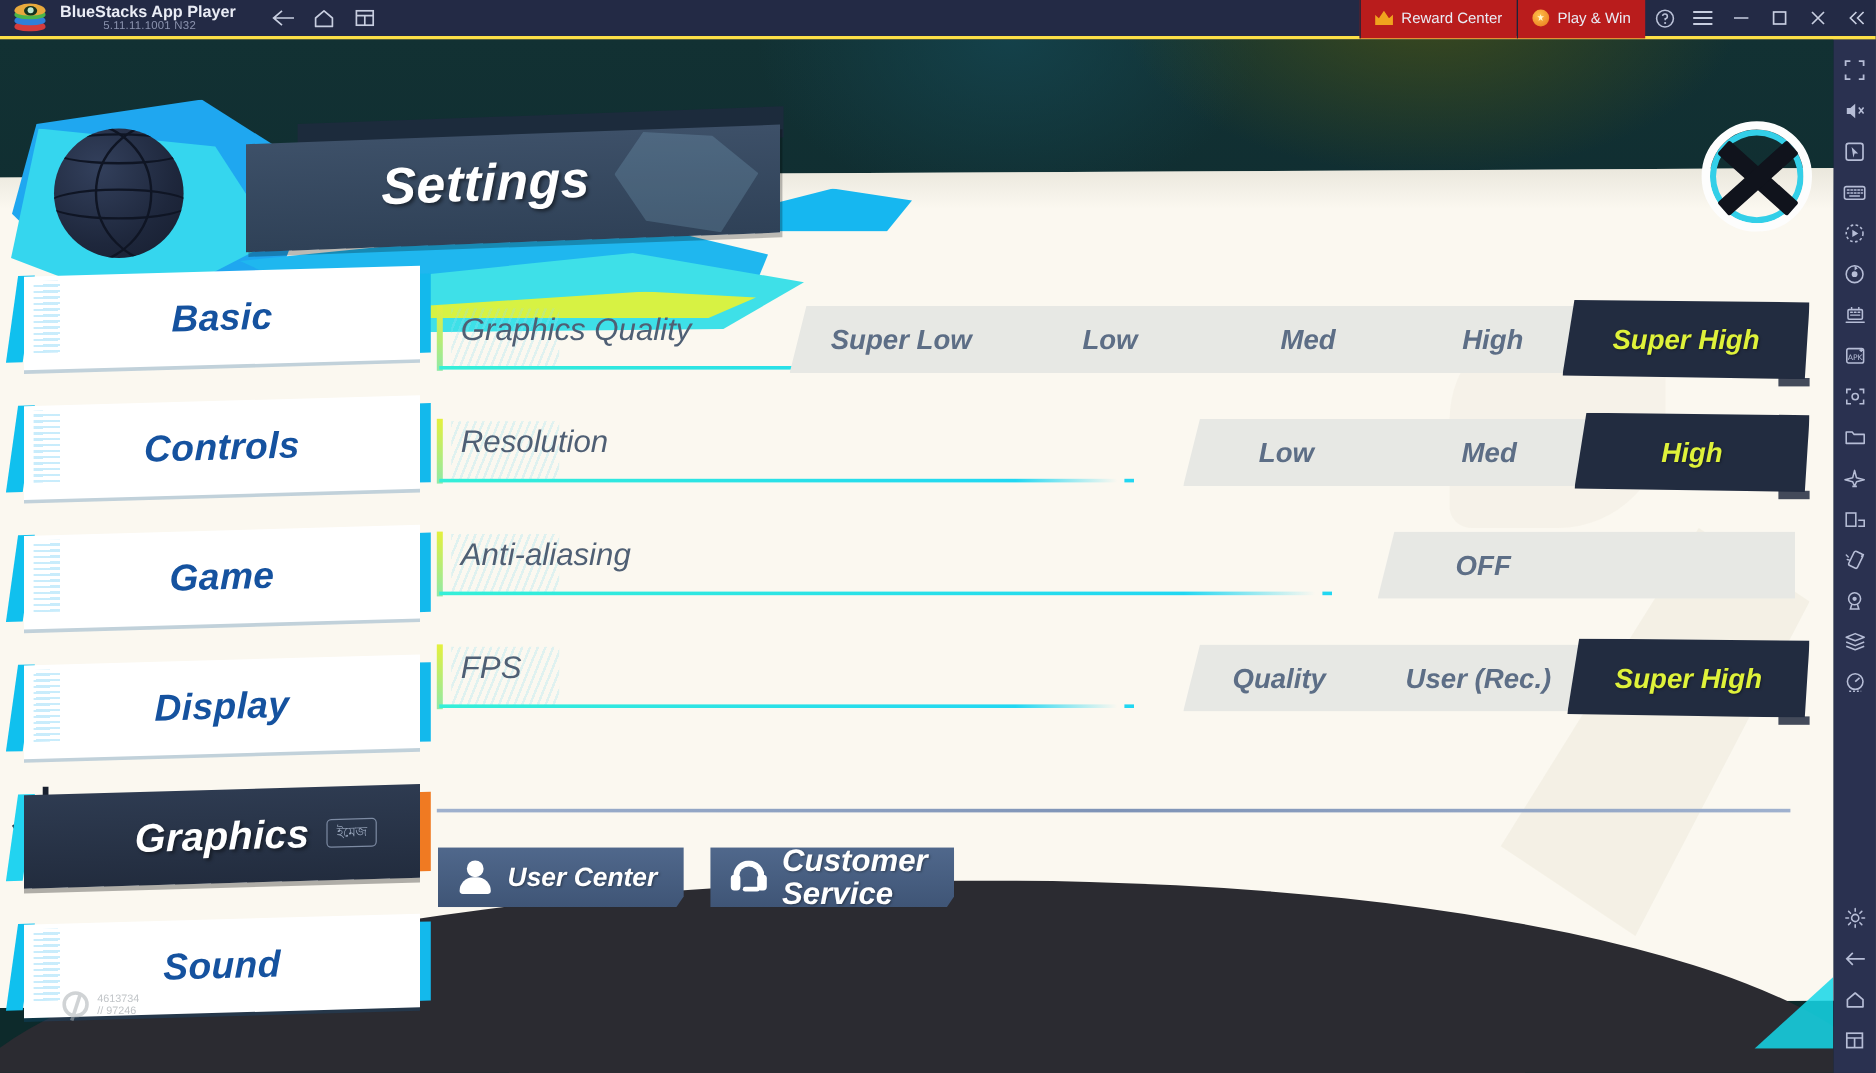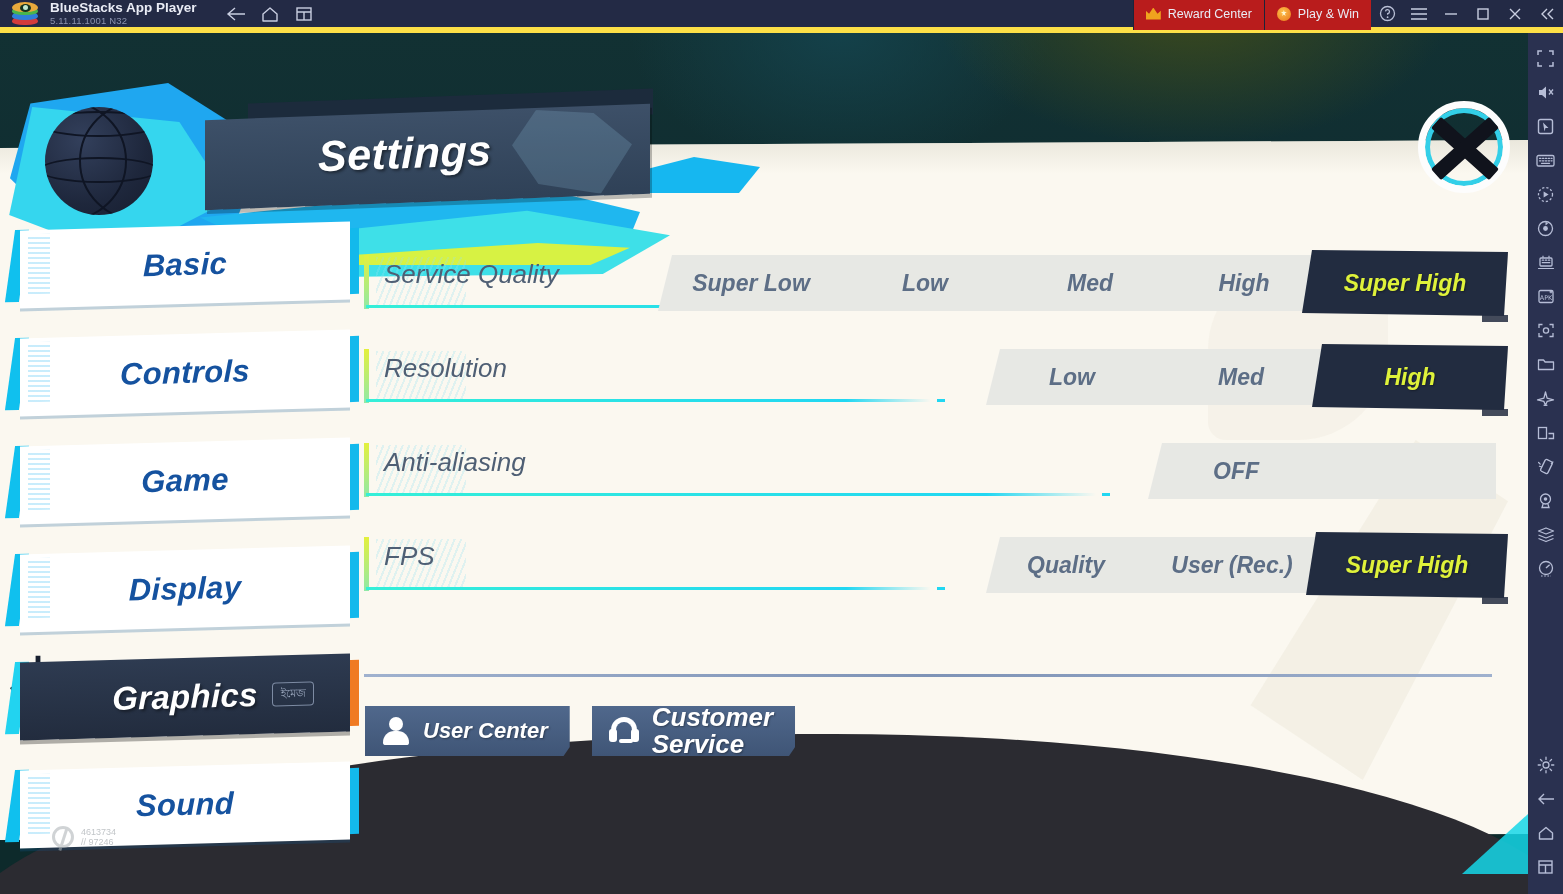--- a/index.html
+++ b/index.html
@@ -8,21 +8,21 @@
     background: #1c2238;
     font-family: "Liberation Sans", sans-serif;
     overflow: hidden;
   }
 
   
   #titlebar {
     position: absolute; left: 0; top: 0; width: 1563px; height: 33px;
     background: #232a45;
     display: flex; align-items: center;
-    border-bottom: 6px solid #fde047;
+    border-bottom: 3px solid #fde047;
   }
   #bs-logo {
     width: 26px; height: 22px; margin-left: 12px; position: relative;
   }
   #bs-logo i {
     position: absolute; left: 0; border-radius: 50% 50% 45% 45%/60% 60% 40% 40%;
     display: block;
   }
   #bs-logo .l1 { width: 26px; height: 9px; top: 13px; background: #d43b3b; }
   #bs-logo .l2 { width: 26px; height: 9px; top: 8px;  background: #2f7fd8; }
@@ -31,21 +31,21 @@
   #bs-logo .eye {
     width: 11px; height: 8px; top: 1px; left: 8px; background: #14331f;
     border-radius: 50%; z-index: 5;
   }
   #bs-logo .eye2 {
     width: 5px; height: 5px; top: 2px; left: 11px; background: #bfe8cf;
     border-radius: 50%; z-index: 6;
   }
   #bs-title-text { margin-left: 12px; line-height: 1.05; }
   #bs-title-text .name { color: #e9ecf5; font-size: 13.5px; font-weight: bold; }
-  #bs-title-text .ver  { color: #8b93ae; font-size: 9.5px; letter-spacing: .2px; }
+  #bs-title-text .ver  { color: #8b93ae; font-size: 9.5px; letter-spacing: .2px; margin-left: 36px; }
 
   .navbtn {
     width: 34px; height: 33px; display: flex; align-items: center; justify-content: center;
     cursor: pointer;
   }
   .navbtn svg { display: block; }
   #nav-group { display: flex; margin-left: 22px; }
 
   #tb-right { margin-left: auto; display: flex; align-items: center; height: 33px; }
   .tb-pill {
@@ -528,21 +528,21 @@
       <div>// 97246</div>
     </div>
   </div>
 
   <div id="rows">
 
     <div class="row">
       <div class="lbl-wrap">
         <div class="accent"></div>
         <div class="lbl-hatch"></div>
-        <div class="lbl">Service Quality</div>
+        <div class="lbl">Graphics Quality</div>
       </div>
       <div class="underline" style="width:560px"></div>
       <div class="opts" style="left:294px; width:838px;">
         <div class="track"></div>
         <div class="opt" style="width:186px">Super Low</div>
         <div class="opt" style="width:162px">Low</div>
         <div class="opt" style="width:168px">Med</div>
         <div class="opt" style="width:140px">High</div>
         <div class="opt sel" style="width:182px">Super High</div>
       </div>

